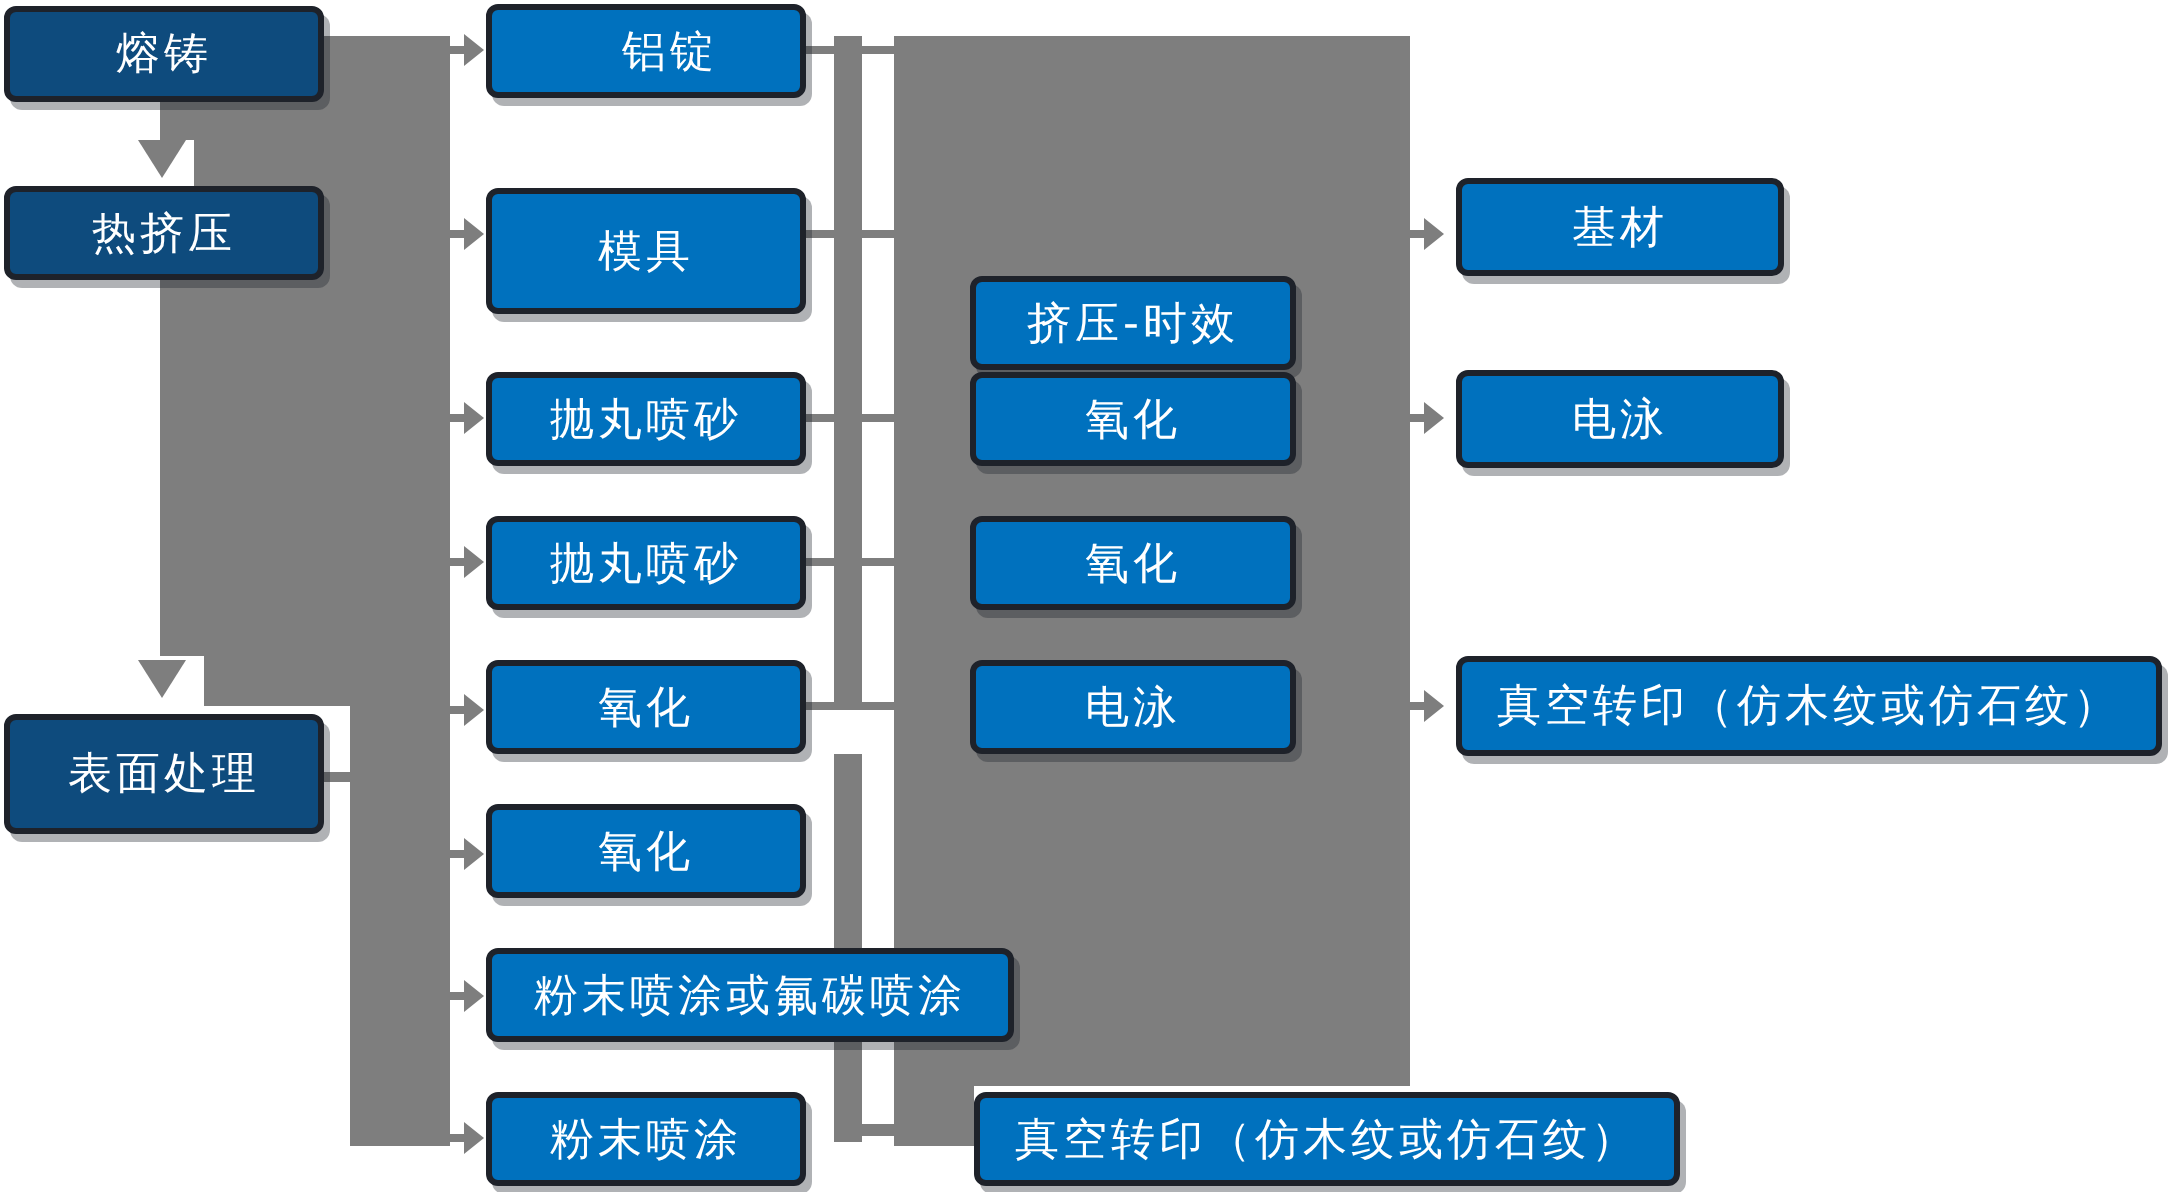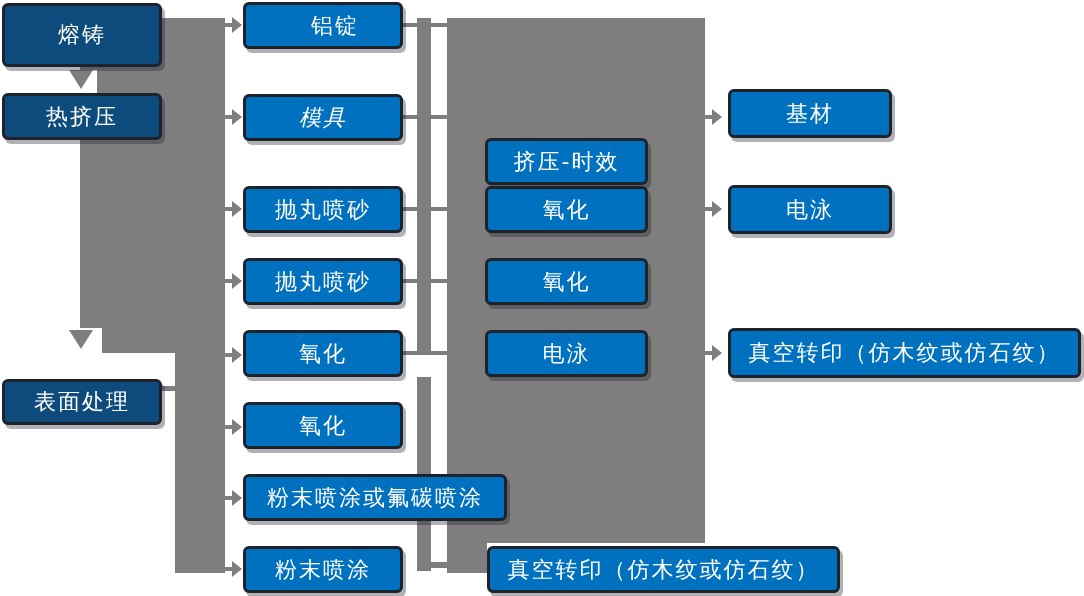--- a/index.html
+++ b/index.html
@@ -97,26 +97,26 @@
   <div class="gray-shape" style="left:447px; top:18px; width:258px; height:525px;"></div>
   <div class="gray-shape" style="left:447px; top:543px; width:40px; height:30px;"></div>
 
   <div class="gray-shape" style="left:705px; top:115px; width:7px; height:4px;"></div>
   <div class="tri-right" style="left:712px; top:109px;"></div>
   <div class="gray-shape" style="left:705px; top:207px; width:7px; height:4px;"></div>
   <div class="tri-right" style="left:712px; top:201px;"></div>
   <div class="gray-shape" style="left:705px; top:351px; width:7px; height:4px;"></div>
   <div class="tri-right" style="left:712px; top:345px;"></div>
 
-  <div class="node dark" style="left:2px; top:3px; width:160px; height:64px;">熔铸</div>
+  <div class="node dark" style="left:2px; top:3px; width:160px; height:48px;">熔铸</div>
   <div class="node dark" style="left:2px; top:93px; width:160px; height:47px;">热挤压</div>
-  <div class="node dark" style="left:2px; top:379px; width:160px; height:46px;">表面处理</div>
+  <div class="node dark" style="left:2px; top:357px; width:160px; height:60px;">表面处理</div>
 
   <div class="node blue" style="left:243px; top:2px; width:160px; height:47px;padding-left:24px;">铝锭</div>
-  <div class="node blue" style="left:243px; top:94px; width:160px; height:47px;font-style:italic;">模具</div>
+  <div class="node blue" style="left:243px; top:94px; width:160px; height:63px;">模具</div>
   <div class="node blue" style="left:243px; top:186px; width:160px; height:47px;">抛丸喷砂</div>
   <div class="node blue" style="left:243px; top:258px; width:160px; height:47px;">抛丸喷砂</div>
   <div class="node blue" style="left:243px; top:330px; width:160px; height:47px;">氧化</div>
   <div class="node blue" style="left:243px; top:402px; width:160px; height:47px;">氧化</div>
   <div class="node blue" style="left:243px; top:474px; width:264px; height:47px;">粉末喷涂或氟碳喷涂</div>
   <div class="node blue" style="left:243px; top:546px; width:160px; height:47px;">粉末喷涂</div>
 
   <div class="node blue" style="left:485px; top:94px; width:163px; height:47px;margin-top:44px;">挤压-时效</div>
   <div class="node blue" style="left:485px; top:186px; width:163px; height:47px;">氧化</div>
   <div class="node blue" style="left:485px; top:258px; width:163px; height:47px;">氧化</div>

